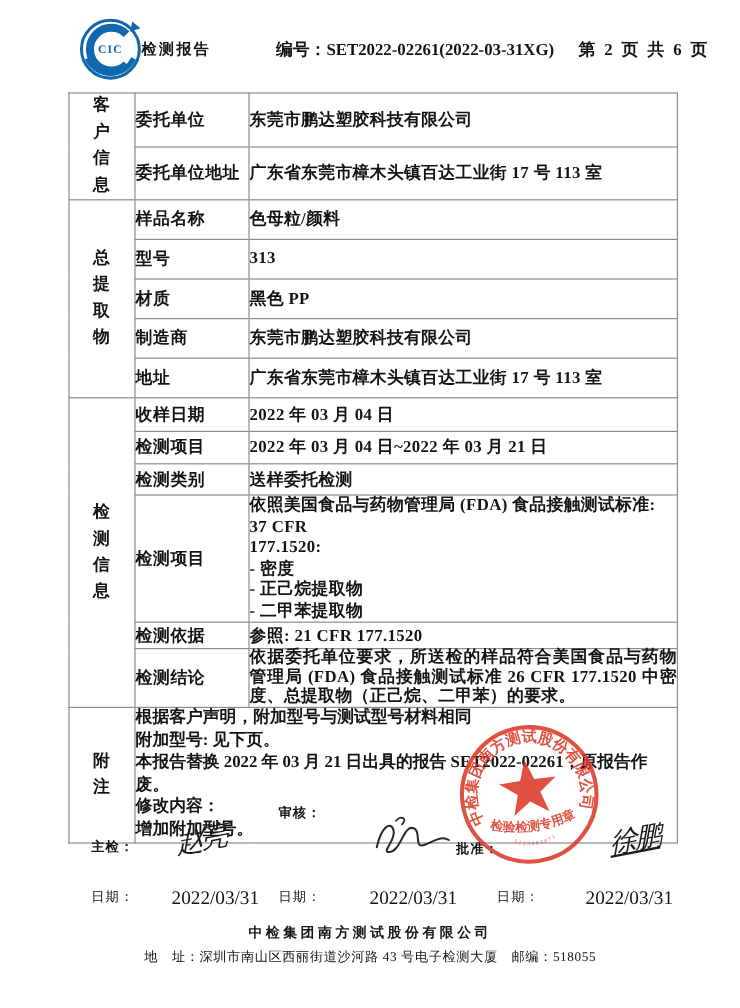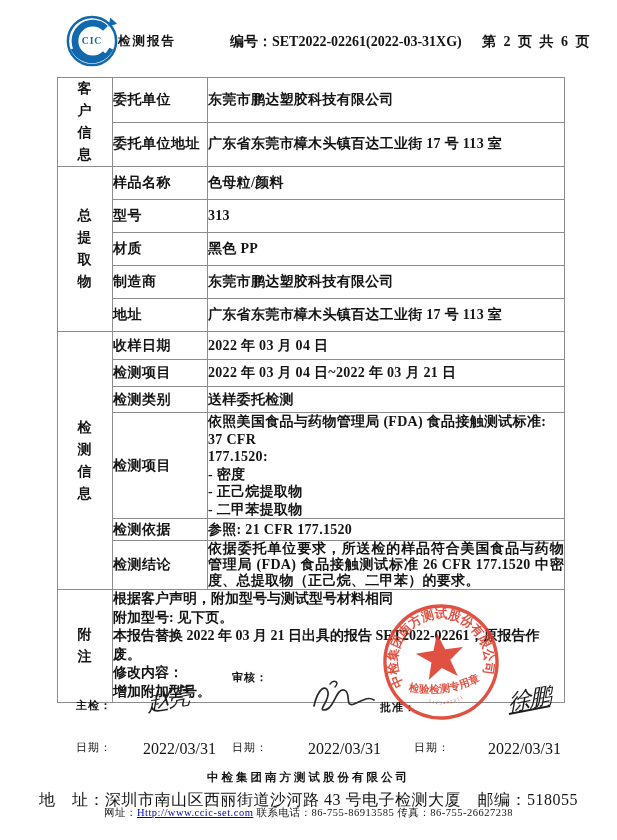--- a/index.html
+++ b/index.html
@@ -30,21 +30,21 @@
   .sig-hand{position:absolute;font-size:23px;font-style:italic;color:#1c1c1c;
     transform:rotate(-11deg) skewX(-8deg);letter-spacing:-2px;white-space:nowrap;}
   .sig-hand.strike{text-decoration:underline;}
   .sig-squiggle{position:absolute;}
   
   .stamp{position:absolute;left:381px;top:602px;width:120px;height:120px;
     transform:rotate(-8deg);opacity:0.88;pointer-events:none;}
   
   .ft-company{position:absolute;left:0;top:770px;width:617px;text-align:center;
     font-size:11.5px;font-weight:bold;letter-spacing:3px;}
-  .ft-line1{position:absolute;left:0;top:790px;width:617px;text-align:center;font-size:16px;letter-spacing:0.5px;}
+  .ft-line1{position:absolute;left:0;top:790px;width:617px;text-align:center;font-size:11px;letter-spacing:0.5px;}
   .ft-line2{position:absolute;left:0;top:806px;width:617px;text-align:center;font-size:10.5px;letter-spacing:0.5px;}
   .ft-link{color:#0000bb;text-decoration:underline;font-family:"Liberation Serif","DejaVu Serif",serif;}
 </style>
 </head>
 <body>
 
 <div class="page">
 
   <svg class="logo" viewBox="0 0 60 56">
     <circle cx="30" cy="28" r="25" fill="none" stroke="#1268ad" stroke-width="2.6"></circle>
@@ -184,15 +184,14 @@
     <text font-size="10.5" fill="#dd3a28" font-weight="bold" font-family="Liberation Serif, DejaVu Serif, serif">
       <textPath href="#arcMid" startOffset="50%" text-anchor="middle">检验检测专用章</textPath>
     </text>
     <text font-size="4.5" fill="#dd3a28" letter-spacing="1.5" font-family="Liberation Serif, DejaVu Serif, serif">
       <textPath href="#arcBot" startOffset="50%" text-anchor="middle">5123402071</textPath>
     </text>
   </svg>
 
   <div class="ft-company">中检集团南方测试股份有限公司</div>
   <div class="ft-line1">地　址：深圳市南山区西丽街道沙河路 43 号电子检测大厦　邮编：518055</div>
-  <div class="ft-line2"><span>网址：</span><a href="#" class="ft-link">Http://www.ccic-set.com</a><span> 联系电话：86-755-86913585 传真：86-755-26627238</span></div>
 
 </div>
 
 </body></html>

